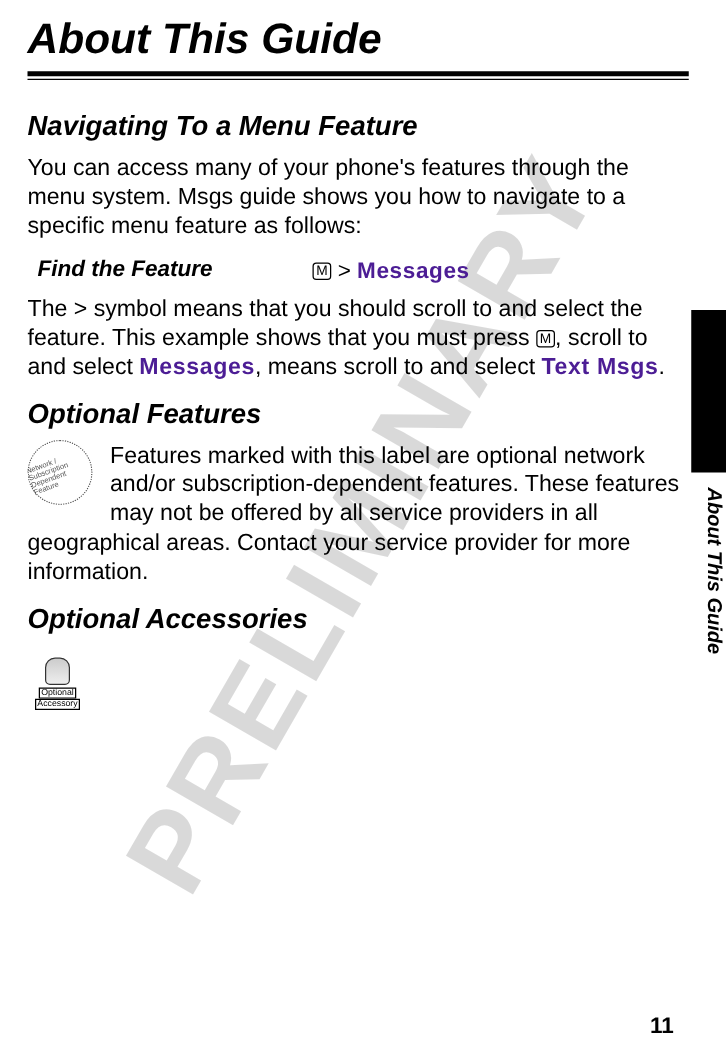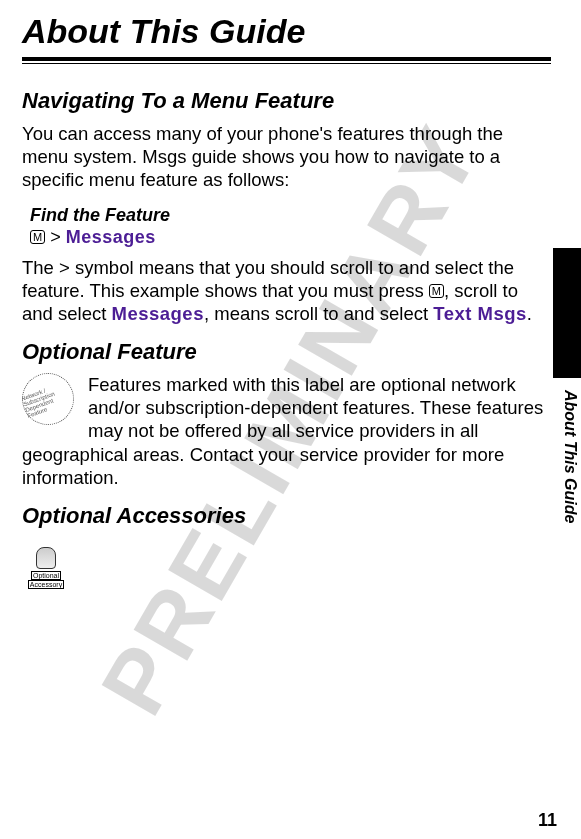--- a/index.html
+++ b/index.html
@@ -53,21 +53,20 @@
     font-family: Arial, sans-serif;
     font-style: italic;
     font-weight: 900;
     font-size: 22px;
     margin-bottom: 8px;
   }
   .find-row {
     display: flex;
     margin: 6px 0 6px 8px;
     font-size: 18px;
-    flex-direction: column;
   }
   .find-label {
     font-family: Arial, sans-serif;
     font-weight: 900;
     font-style: italic;
     width: 220px;
   }
   .find-path {
     line-height: 1.3;
   }
@@ -135,21 +134,21 @@
     width: 24px;
     font-family: Arial, sans-serif;
     font-weight: 700;
     font-style: italic;
     font-size: 16px;
     writing-mode: vertical-rl;
     text-align: left;
   }
   .page-num {
     position: absolute;
-    right: 24px;
+    right: 42px;
     bottom: 8px;
     font-weight: 900;
     font-size: 18px;
     margin-top: 12px;
   }
   .inline-ui { white-space: nowrap; }
 </style>
 </head>
 <body>
 
@@ -174,21 +173,21 @@
       <div>
         <span class="menu-key">M</span><span> &gt; </span><span class="ui-text">Messages</span>
       </div>
     </div>
   </div>
 
   <p class="body">
     <span>The &gt; symbol means that you should scroll to and select the feature. This example shows that you must press </span><span class="menu-key inline-ui">M</span><span>, scroll to and select </span><span class="ui-text inline-ui">Messages</span><span>, means scroll to and select </span><span class="ui-text inline-ui">Text Msgs</span><span>.</span>
   </p>
 
-  <h2 class="section">Optional Feature</h2>
+  <h2 class="section">Optional Features</h2>
   <div class="opt-wrap">
     <div class="opt-icon">
       <div class="badge-circle">
           <span style="transform:rotate(-20deg)">Network / Subscription Dependent Feature</span>
         </div>
     </div>
     <p class="body" style="margin-bottom:0">Features marked with this label are optional network and/or subscription-dependent features. These features may not be offered by all service providers in all geographical areas. Contact your service provider for more information.</p>
   </div>
 
   <h2 class="section">Optional Accessories</h2>

